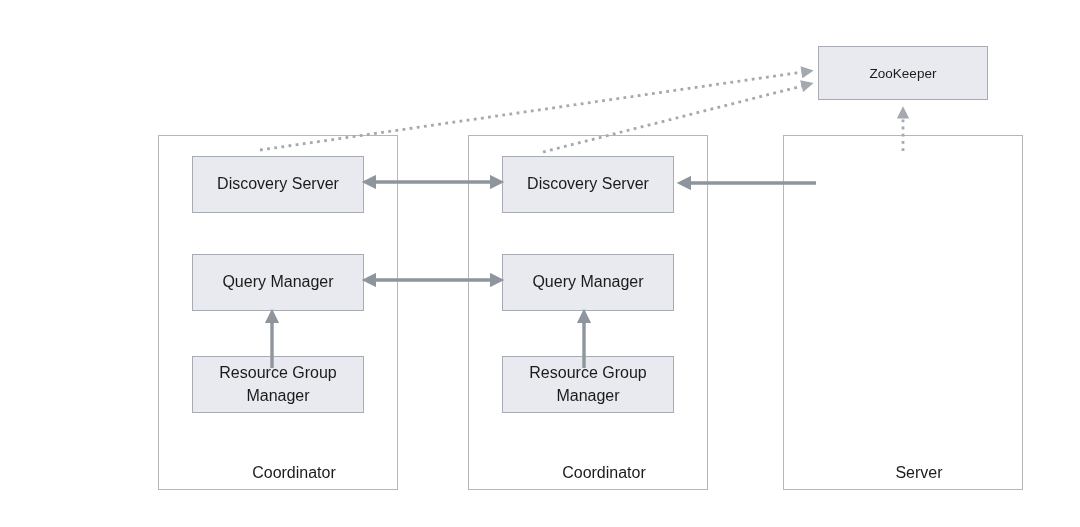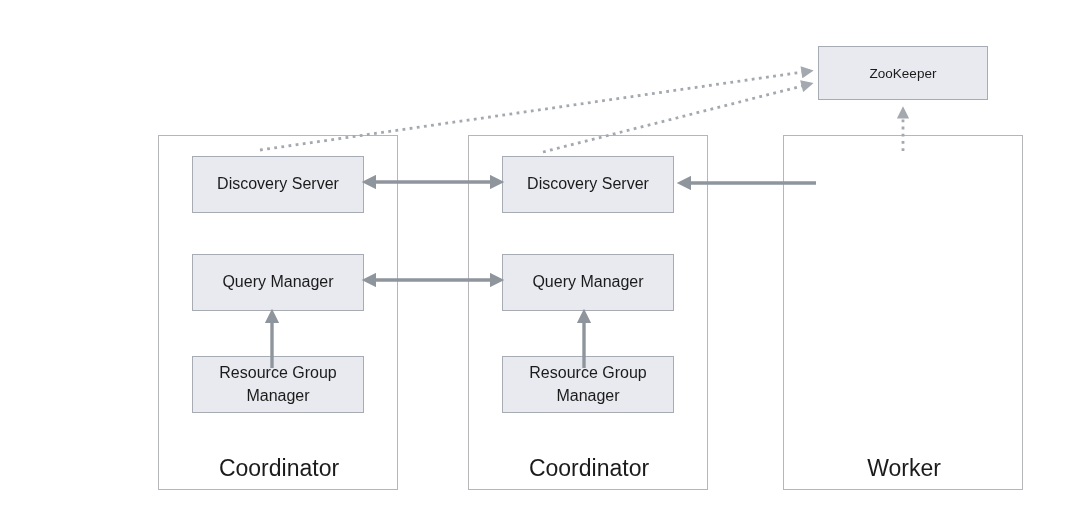--- a/index.html
+++ b/index.html
@@ -23,22 +23,22 @@
     position:absolute;left:22px;top:8px;
     font-size:25px;font-weight:bold;color:var(--title);
     letter-spacing:-0.2px;
   }
   .container{
     position:absolute;width:240px;height:355px;top:135px;
     background:var(--background);
     border:1.5px solid var(--container-border);
   }
   .container-label{
-    position:absolute;bottom:7px;left:1px;width:100%;
-    text-align:center;font-size:23px;color:var(--label);
+    position:absolute;bottom:7px;left:16px;width:100%;
+    text-align:center;font-size:16px;color:var(--label);
   }
   .node{
     position:absolute;left:50%;transform:translateX(-50%);
     width:172px;height:57px;padding:0 18px;
     background:var(--box-fill);
     border:1.2px solid var(--box-border);
     display:flex;align-items:center;justify-content:center;
     text-align:center;font-size:16px;line-height:1.4;color:var(--label);
   }
   .zookeeper{
@@ -69,21 +69,21 @@
   </div>
 
   <div class="container" style="left:468px;">
     <div class="node node-top">Discovery Server</div>
     <div class="node node-mid">Query Manager</div>
     <div class="node node-bot">Resource Group Manager</div>
     <div class="container-label">Coordinator</div>
   </div>
 
   <div class="container" style="left:783px;">
-    <div class="container-label">Worker</div>
+    <div class="container-label">Server</div>
   </div>
 
   <div class="zookeeper">ZooKeeper</div>
 
   <svg class="arrows" width="1080" height="527" viewBox="0 0 1080 527">
     <defs>
       <marker id="mArrow" markerUnits="strokeWidth" markerWidth="4.6" markerHeight="4.2" viewBox="0 0 10 10" refX="7" refY="5" orient="auto-start-reverse">
         <path d="M0 0 L10 5 L0 10 Z" style="fill:var(--arrow,#8f959c)"></path>
       </marker>
       <marker id="mArrowDot" markerUnits="strokeWidth" markerWidth="4.8" markerHeight="4.4" viewBox="0 0 10 10" refX="7" refY="5" orient="auto-start-reverse">

